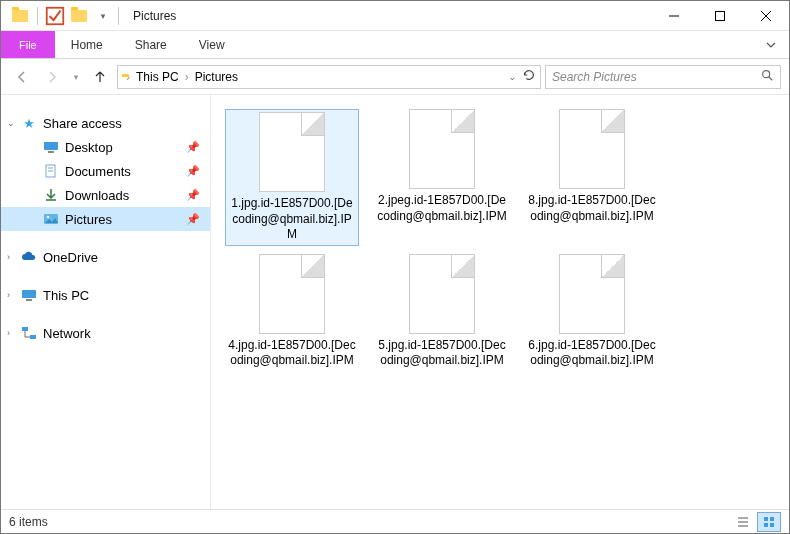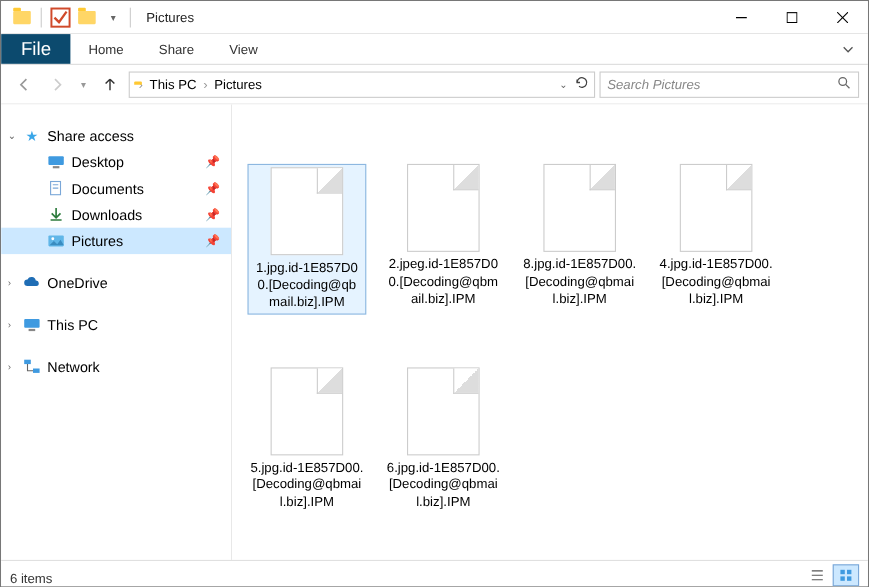--- a/index.html
+++ b/index.html
@@ -10,21 +10,21 @@
 .titlebar .qat { display: flex; align-items: center; gap: 2px; }
 .titlebar .qat-icon { width: 22px; height: 22px; display: flex; align-items: center; justify-content: center; }
 .titlebar .sep { width: 1px; height: 18px; background: #ccc; margin: 0 4px; }
 .titlebar .title { margin-left: 10px; font-size: 12px; color: #222; }
 .titlebar .winctrls { margin-left: auto; display: flex; }
 .titlebar .winbtn { width: 46px; height: 30px; display: flex; align-items: center; justify-content: center; }
 .titlebar .winbtn svg { width: 10px; height: 10px; }
 
 
 .ribbon { height: 28px; display: flex; align-items: stretch; border-bottom: 1px solid #d9d9d9; background: #fff; }
-.ribbon .file-tab { background: #0c4a6e; color: #fff; font-size: 17px; padding: 0 18px; display: flex; align-items: center; }
+.ribbon .file-tab { background: #d946ef; color: #fff; font-size: 11px; padding: 0 18px; display: flex; align-items: center; }
 .ribbon .tab { font-size: 12px; color: #333; padding: 0 16px; display: flex; align-items: center; }
 .ribbon .expand { margin-left: auto; padding: 0 12px; display: flex; align-items: center; }
 
 
 .navrow { height: 36px; display: flex; align-items: center; padding: 0 8px; gap: 4px; background: #fff; border-bottom: 1px solid #e8e8e8; }
 .navrow .navbtn { width: 26px; height: 26px; display: flex; align-items: center; justify-content: center; color: #999; }
 .navrow .navbtn.enabled { color: #333; }
 .navrow .addressbar { flex: 1; height: 24px; border: 1px solid #ccc; display: flex; align-items: center; padding: 0 4px; gap: 2px; font-size: 12px; }
 .navrow .addressbar .crumb { padding: 0 2px; }
 .navrow .addressbar .sep { color: #999; padding: 0 2px; }
@@ -36,28 +36,28 @@
 .tree { width: 210px; border-right: 1px solid #e8e8e8; padding-top: 16px; font-size: 13px; background: #fff; overflow: hidden; }
 .tree .group { margin-bottom: 14px; }
 .tree .node { display: flex; align-items: center; height: 24px; padding-left: 26px; gap: 6px; position: relative; }
 .tree .node.head { padding-left: 20px; }
 .tree .node .caret { position: absolute; left: 6px; color: #666; font-size: 9px; }
 .tree .node .pin { margin-left: auto; margin-right: 10px; color: #888; font-size: 11px; }
 .tree .node.selected { background: #cce8ff; }
 .tree .node .ico { width: 16px; height: 16px; display: inline-flex; align-items: center; justify-content: center; }
 
 .content { flex: 1; background: #fff; padding: 14px 0 0 14px; display: flex; flex-wrap: wrap; align-content: flex-start; gap: 8px 16px; }
-.item { width: 108px; display: flex; flex-direction: column; align-items: center; margin-top: 40px; }
+.item { width: 134px; display: flex; flex-direction: column; align-items: center; }
 .item.first { border: 1px solid #8db7e0; background: #e5f3ff; padding: 2px; }
 .item .thumb { width: 66px; height: 80px; position: relative; background: #fff; border: 1px solid #ccc; margin-bottom: 4px; }
 .item .thumb::after { content: ""; position: absolute; top: 0; right: 0; width: 22px; height: 22px; background: linear-gradient(135deg, #fff 0 50%, #ddd 50% 100%); border-left: 1px solid #ccc; border-bottom: 1px solid #ccc; }
 .item .fname { font-size: 12px; text-align: center; line-height: 1.3; color: #000; word-break: break-all; padding: 0 2px; }
 
 
-.status { position: absolute; bottom: 0; left: 0; right: 0; height: 24px; background: #fff; border-top: 1px solid #e0e0e0; display: flex; align-items: flex-end; padding: 0 8px; font-size: 12px; color: #333; }
+.status { position: absolute; bottom: 0; left: 0; right: 0; height: 24px; background: #fff; border-top: 1px solid #e0e0e0; display: flex; align-items: center; padding: 0 8px; font-size: 12px; color: #333; }
 .status .viewbtns { margin-left: auto; display: flex; gap: 2px; }
 .status .vbtn { width: 24px; height: 20px; border: 1px solid transparent; display: flex; align-items: center; justify-content: center; }
 .status .vbtn.active { border-color: #7aa7d8; background: #cce8ff; }
 
 
 .folder-ico { width: 16px; height: 12px; background: #ffd666; border-radius: 1px; position: relative; }
 .folder-ico::before { content: ""; position: absolute; top: -3px; left: 0; width: 7px; height: 3px; background: #ffc933; border-radius: 1px 1px 0 0; }
 .star-ico { color: #3aa6e8; font-size: 13px; }
 .cloud-ico svg, .pc-ico svg, .net-ico svg, .catch-ico svg { width: 16px; height: 16px; }
 

